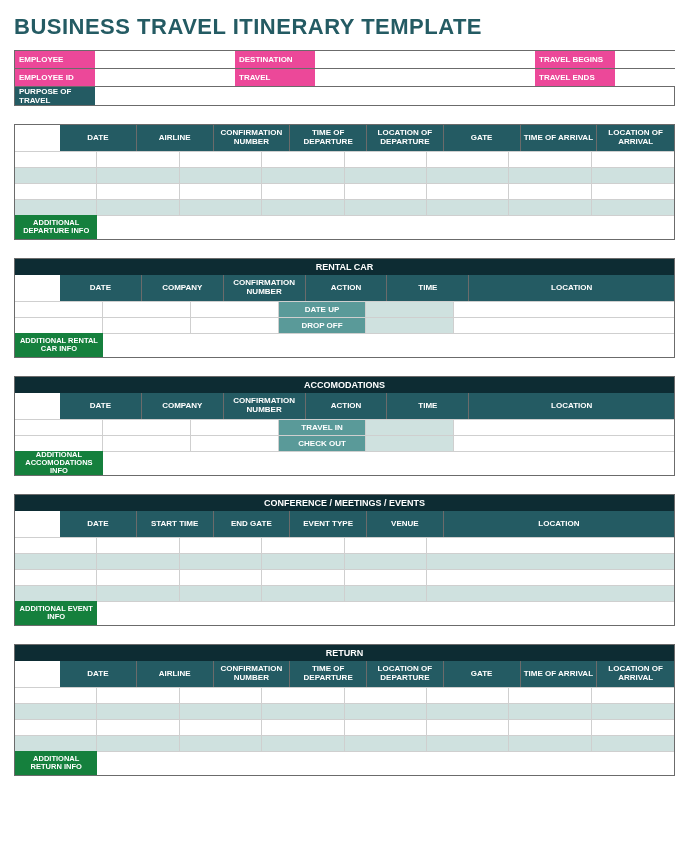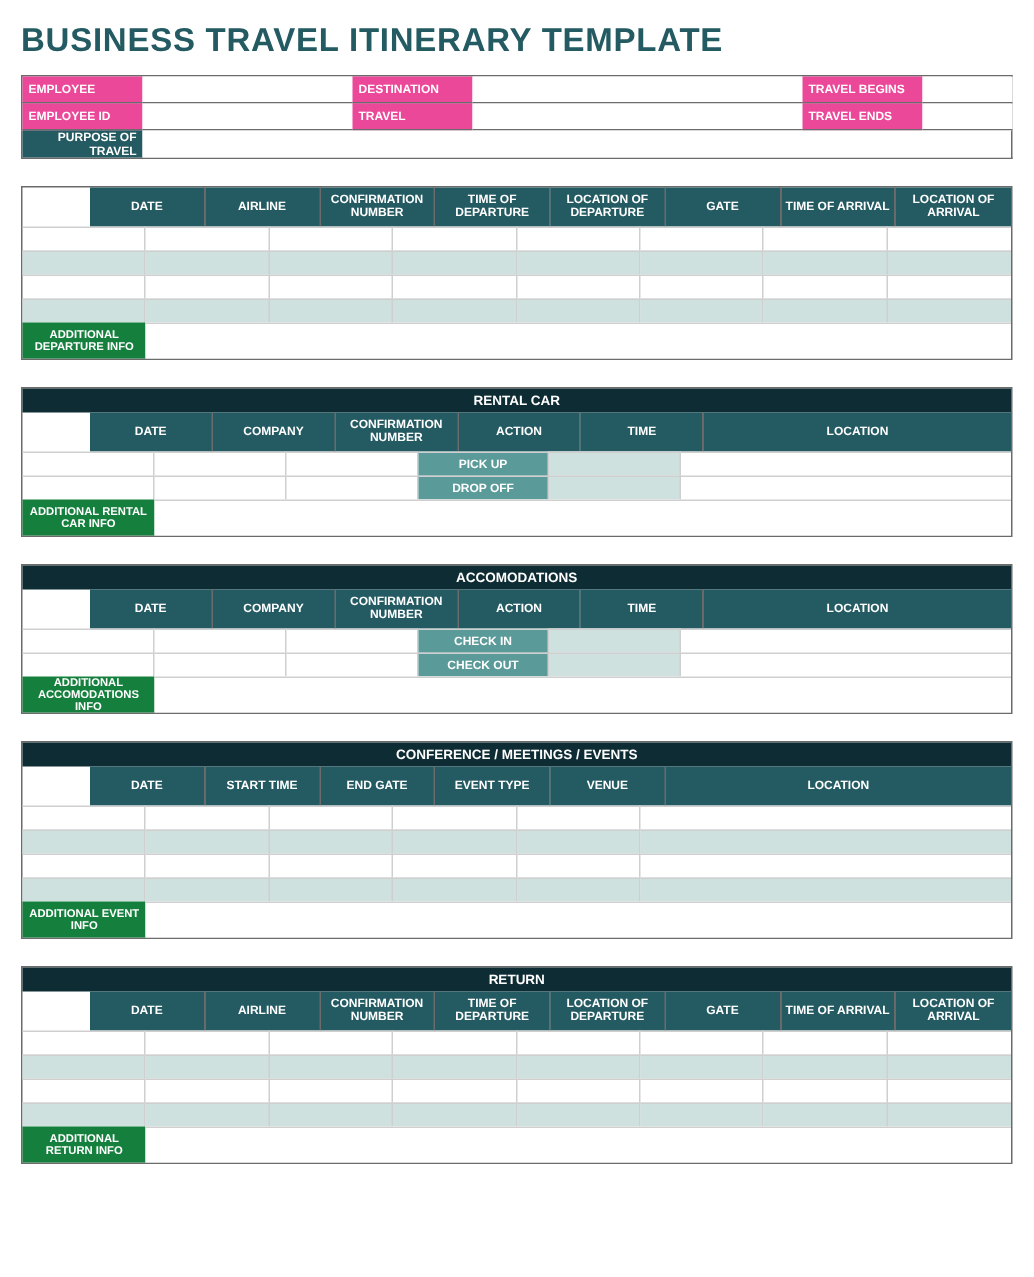--- a/index.html
+++ b/index.html
@@ -3,21 +3,21 @@
 <meta charset="utf-8">
 <style>
   * { box-sizing: border-box; }
   body { margin:0; padding:14px; font-family: Arial, sans-serif; background:#fff; width:689px; }
   .title { font-size:22px; font-weight:bold; color:#245b63; letter-spacing:0.5px; margin-bottom:10px; }
   .info-grid { display:grid; grid-template-columns: 80px 140px 80px 220px 80px 60px; border:1px solid #6b6b6b; border-bottom:none; }
   .info-grid > div { border-bottom:1px solid #6b6b6b; height:18px; font-size:8px; font-weight:bold; color:#fff; display:flex; align-items:center; padding:0 4px; }
   .info-grid > .lbl { background:#ec4899; }
   .info-grid > .val { background:#fff; }
   .info-row-full { display:grid; grid-template-columns: 80px 1fr; border:1px solid #6b6b6b; border-top:none; }
-  .info-row-full > div { height:18px; font-size:8px; font-weight:bold; color:#fff; display:flex; align-items:center; padding:0 4px;text-align:right; }
+  .info-row-full > div { height:18px; font-size:8px; font-weight:bold; color:#fff; display:flex; align-items:center; padding:0 4px; }
   .info-row-full > .lbl { background:#245b63; }
   .info-row-full > .val { background:#fff; }
   .section { margin-top:18px; border:1px solid #6b6b6b; }
   .sec-title { background:#0d2c33; color:#fff; font-size:9px; font-weight:bold; text-align:center; height:16px; line-height:16px; }
   .hdr-row { display:grid;padding-left:45px; }
   .hdr-row > div { background:#245b63; color:#fff; font-size:8px; font-weight:bold; text-align:center; display:flex; align-items:center; justify-content:center; height:26px; border-right:1px solid #6b6b6b; padding:0 2px; line-height:1.1; }
   .hdr-row > div:last-child { border-right:none; }
   .data-row { display:grid; }
   .data-row > div { height:16px; border-right:1px solid #cfcfcf; border-top:1px solid #cfcfcf; }
   .data-row > div:last-child { border-right:none; }
@@ -121,21 +121,21 @@
     <div>COMPANY</div>
     <div>CONFIRMATION NUMBER</div>
     <div>ACTION</div>
     <div>TIME</div>
     <div>LOCATION</div>
   </div>
   <div class="data-row cols-6a">
       <div></div>
       <div></div>
       <div></div>
-      <div class="action-cell">PICK UP</div>
+      <div class="action-cell">DATE UP</div>
       <div style="background:#cfe1df"></div>
       <div></div>
     </div>
   <div class="data-row cols-6a">
       <div></div>
       <div></div>
       <div></div>
       <div class="action-cell">DROP OFF</div>
       <div style="background:#cfe1df"></div>
       <div></div>
@@ -153,21 +153,21 @@
     <div>COMPANY</div>
     <div>CONFIRMATION NUMBER</div>
     <div>ACTION</div>
     <div>TIME</div>
     <div>LOCATION</div>
   </div>
   <div class="data-row cols-6a">
       <div></div>
       <div></div>
       <div></div>
-      <div class="action-cell">CHECK IN</div>
+      <div class="action-cell">TRAVEL IN</div>
       <div style="background:#cfe1df"></div>
       <div></div>
     </div>
   <div class="data-row cols-6a">
       <div></div>
       <div></div>
       <div></div>
       <div class="action-cell">CHECK OUT</div>
       <div style="background:#cfe1df"></div>
       <div></div>

